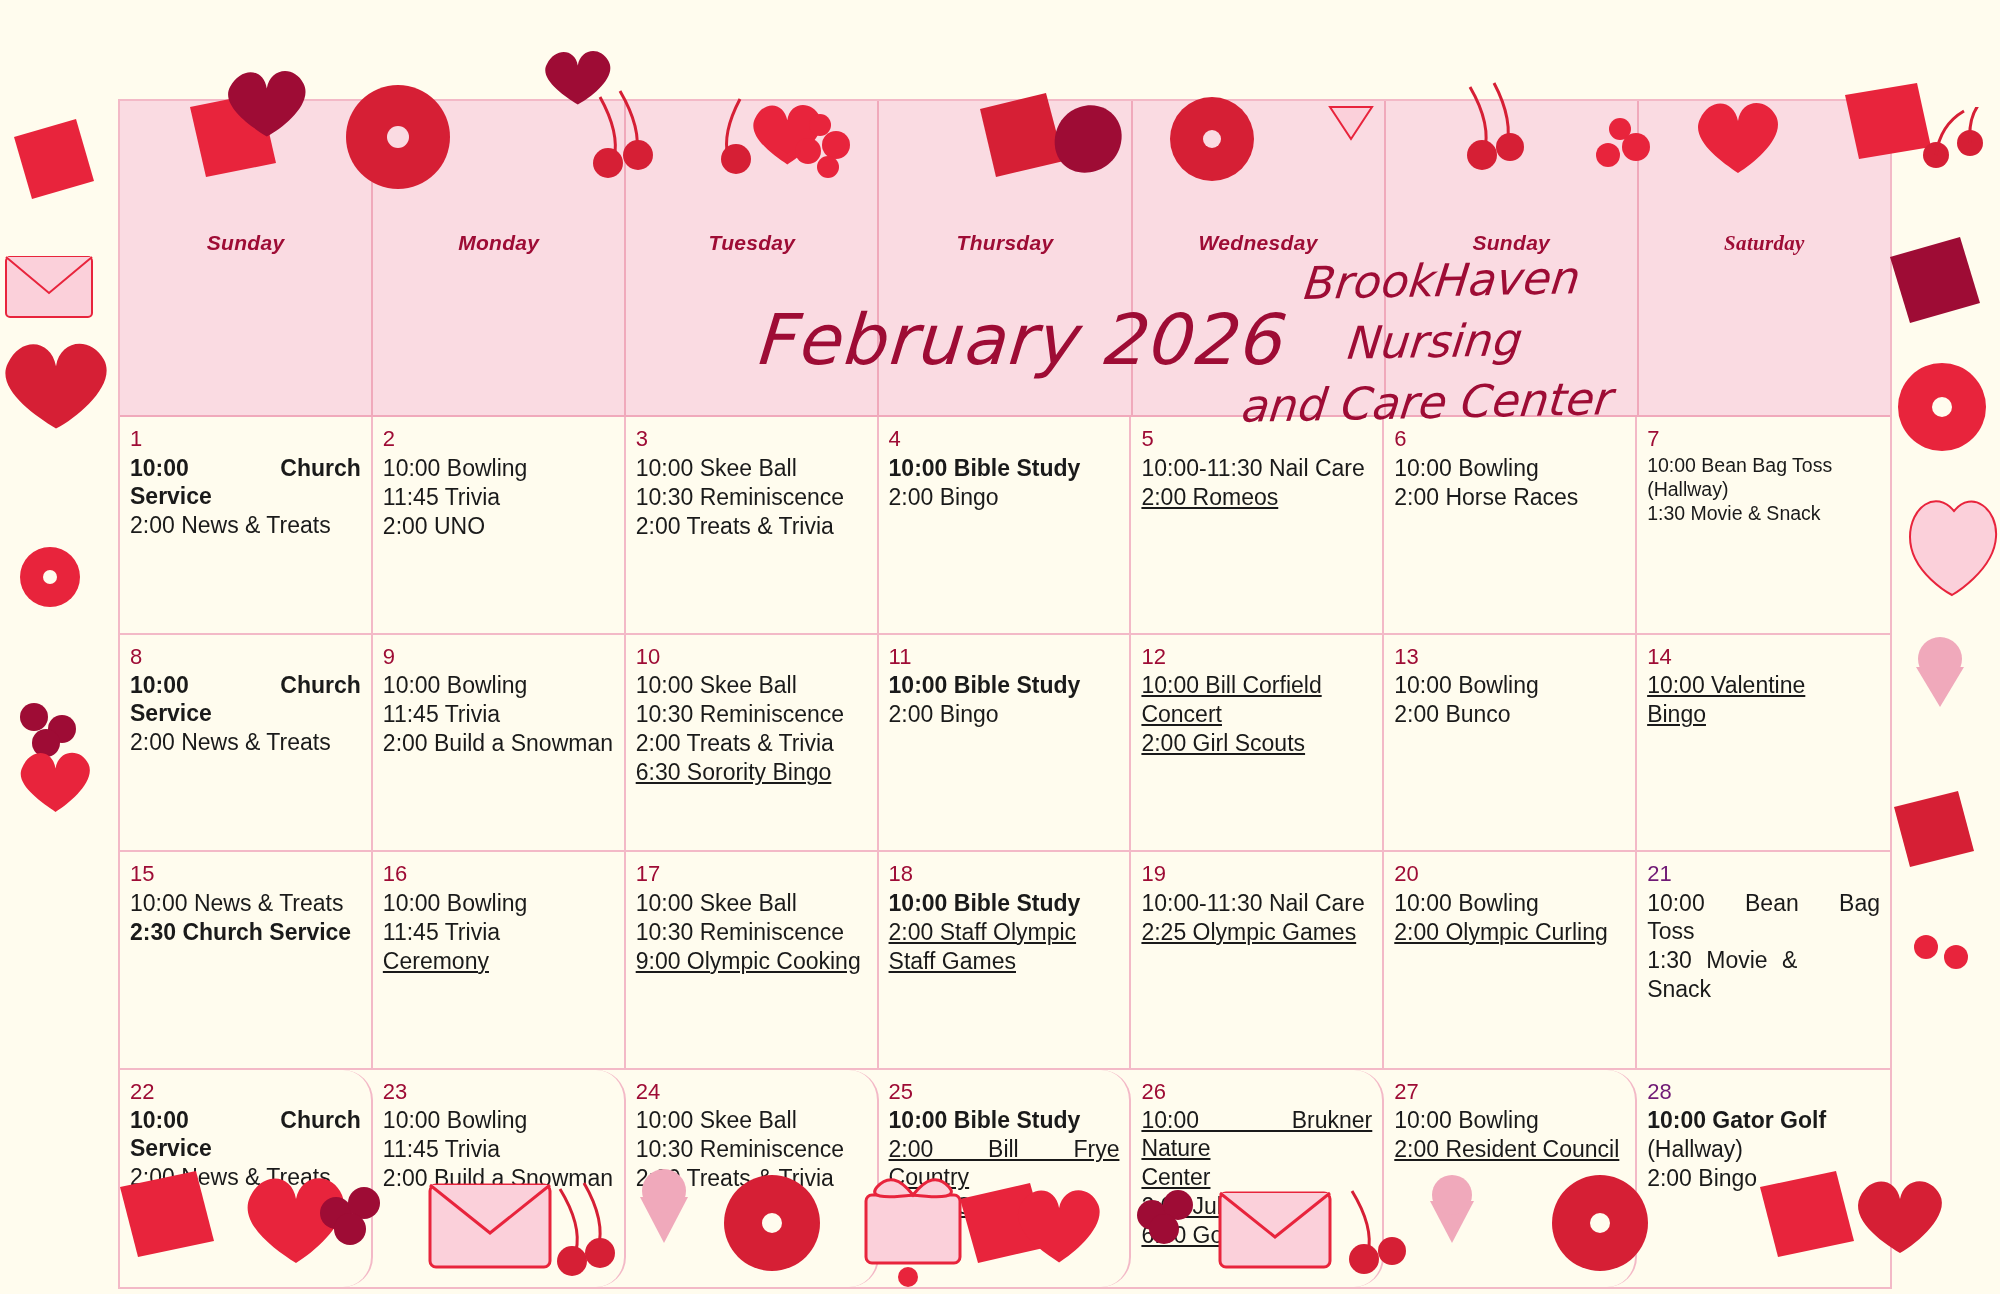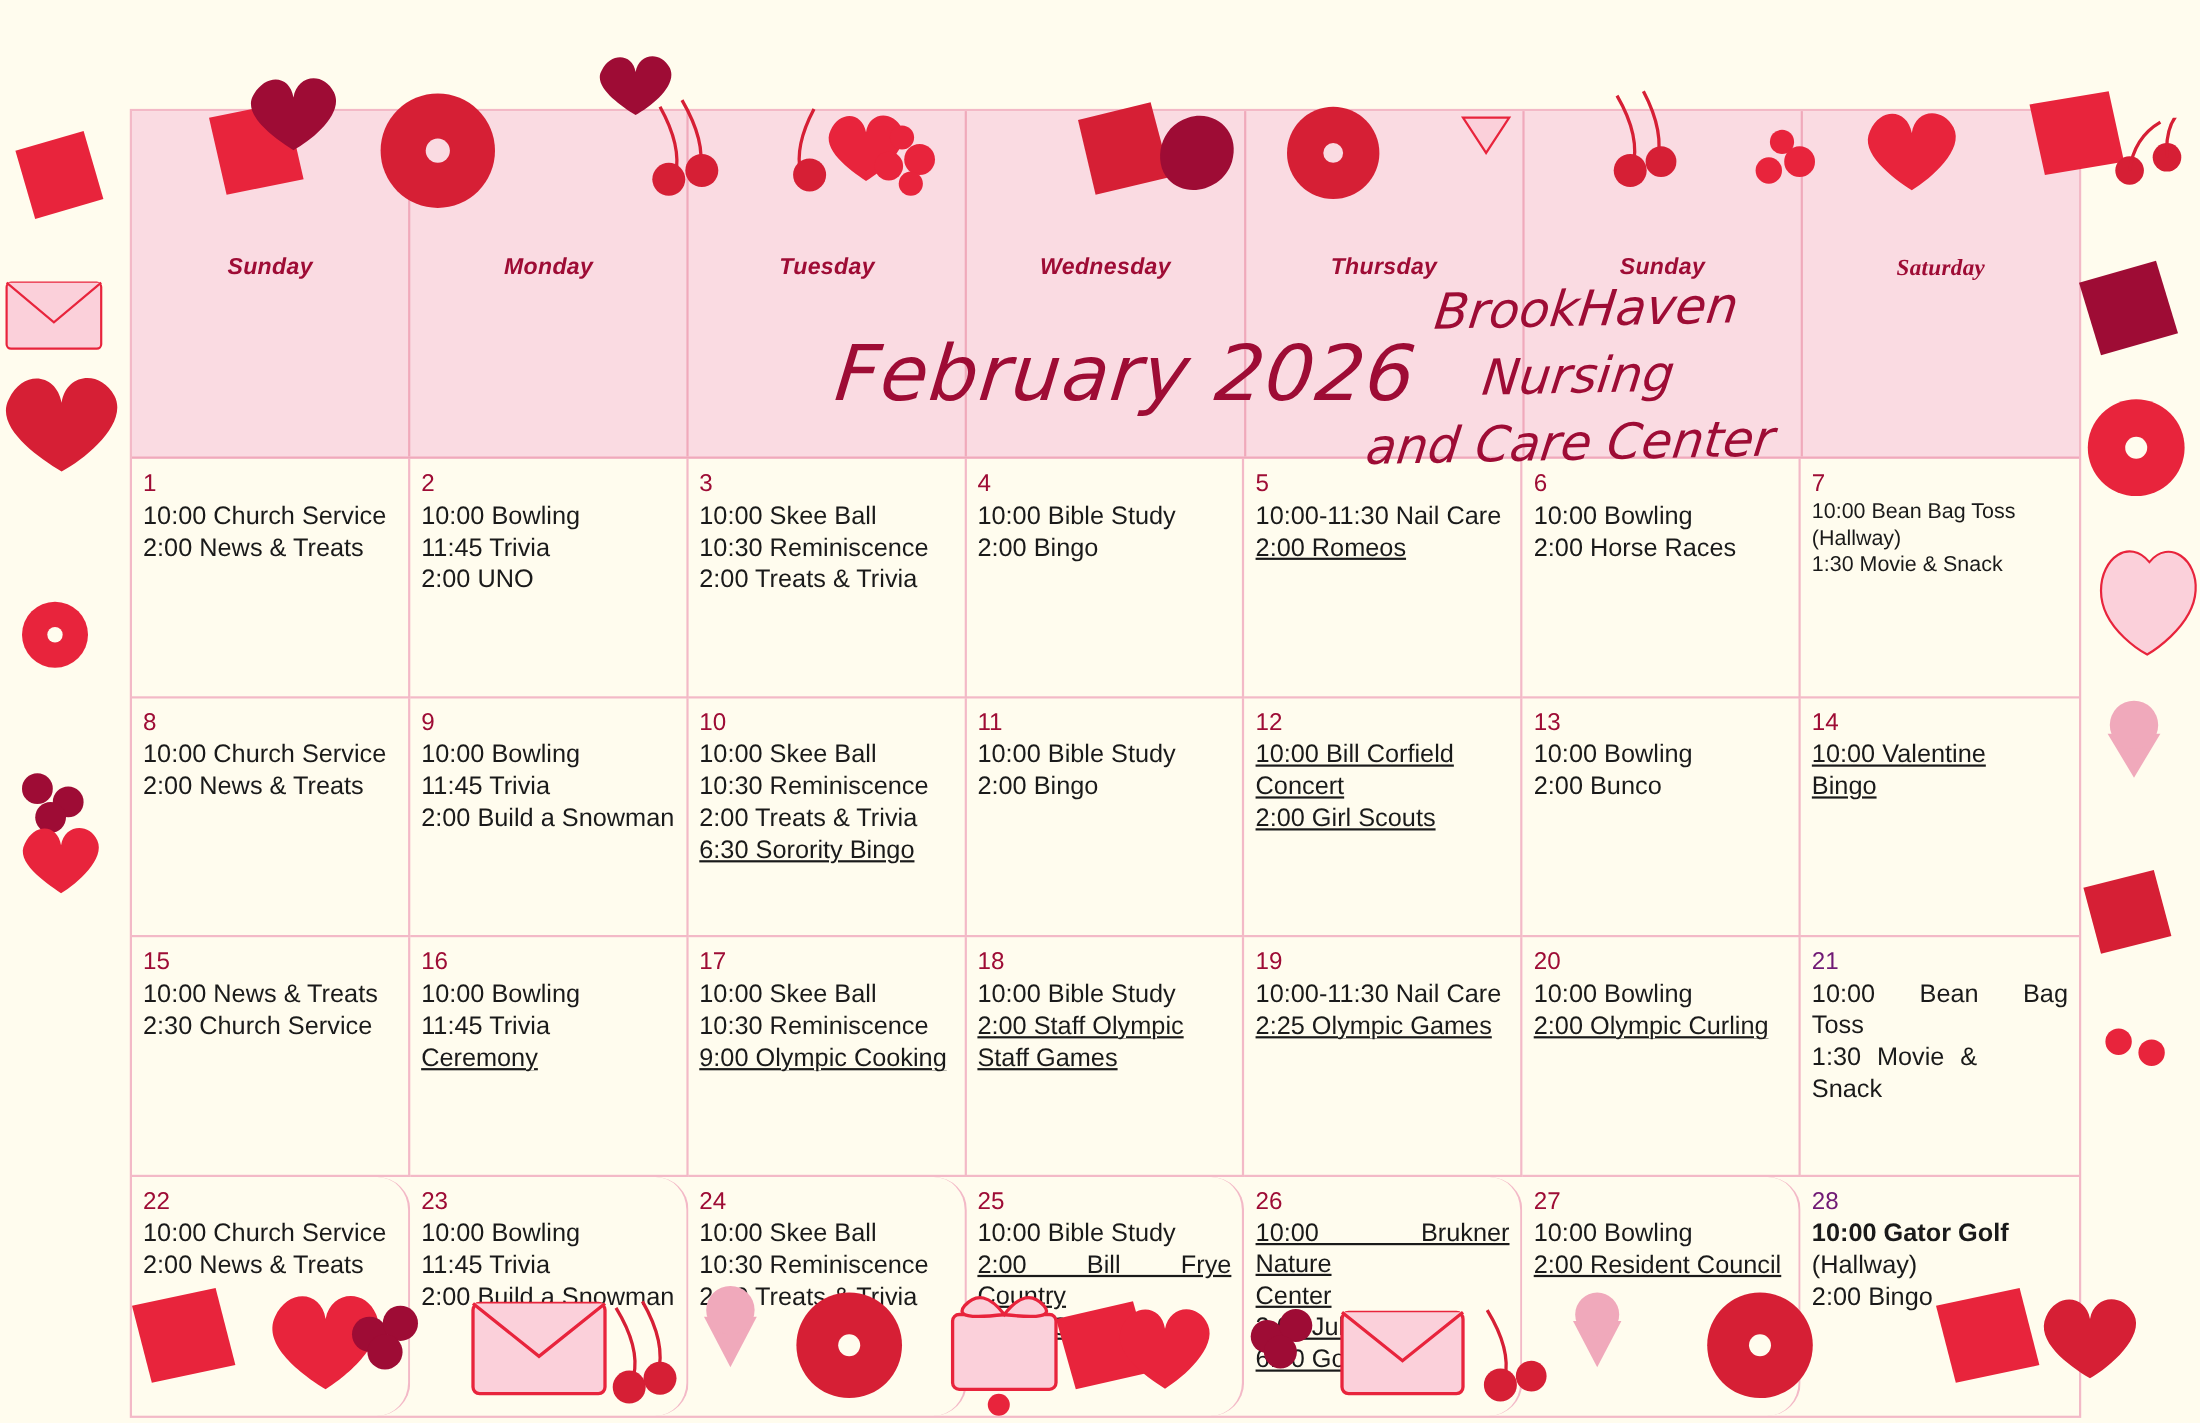--- a/index.html
+++ b/index.html
@@ -106,21 +106,21 @@
   .events { list-style: none; }
   .events li {
     font-size: 23px;
     line-height: 1.22;
     color: #1a1a1a;
     margin-bottom: 1px;
     text-align: justify;
     text-justify: inter-word;
   }
   .events li.small { font-size: 19.5px; line-height: 1.2; }
-  .ev-blue { color: #4b18e0; }
+  .ev-blue { color: #4b18e0; font-weight: bold; }
   .ev-red  { color: #9e0c35; }
   .ev-u    { text-decoration: underline; text-decoration-thickness: 1.5px; text-underline-offset: 2px; }
   .ev-stretch { word-spacing: 8px; }
   .ev-bold { font-weight: bold; }
 </style>
 </head>
 <body>
 
 <div id="page">
 
@@ -306,24 +306,24 @@
         <div class="hcol">
           <div class="dayname">Sunday</div>
         </div>
         <div class="hcol">
           <div class="dayname">Monday</div>
         </div>
         <div class="hcol">
           <div class="dayname">Tuesday</div>
         </div>
         <div class="hcol">
+          <div class="dayname">Thursday</div>
+        </div>
+        <div class="hcol">
           <div class="dayname">Wednesday</div>
-        </div>
-        <div class="hcol">
-          <div class="dayname">Thursday</div>
         </div>
         <div class="hcol">
           <div class="dayname">Sunday</div>
         </div>
         <div class="hcol">
           <div class="dayname">Saturday</div>
         </div>
       </div>
       <div id="month-title">February 2026</div>
       <div id="facility-name">

